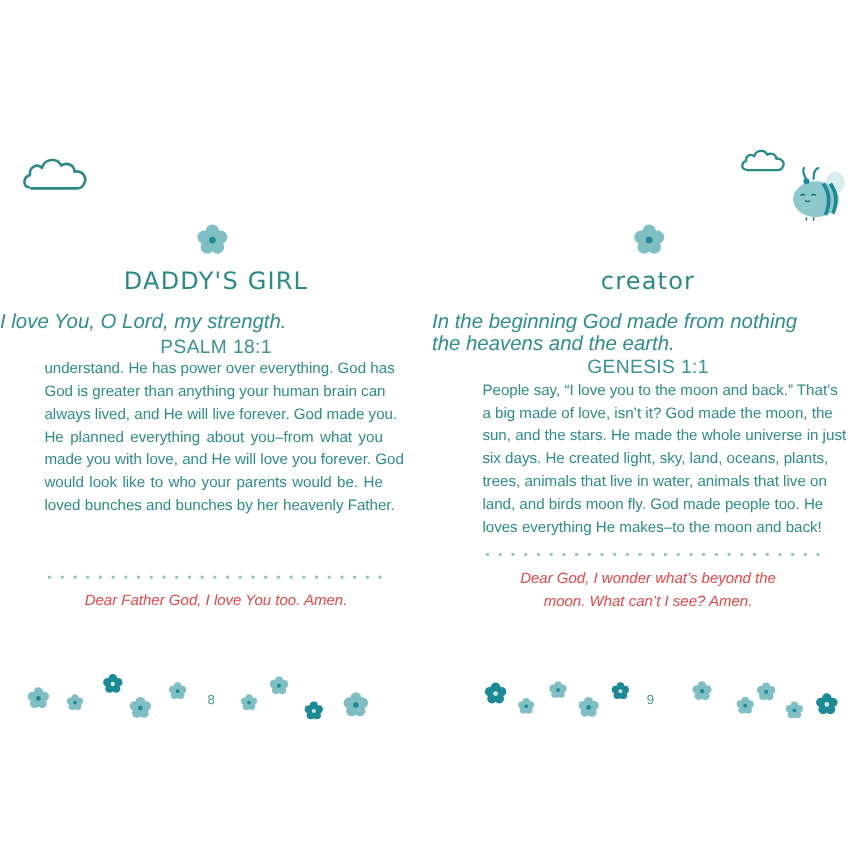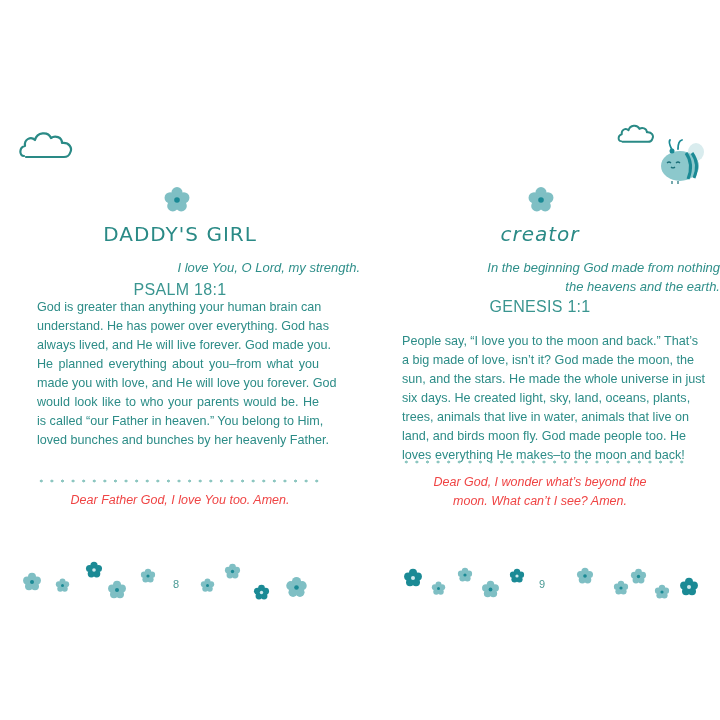--- a/index.html
+++ b/index.html
@@ -6,22 +6,22 @@
   body { width: 720px; height: 720px; position: relative; overflow: hidden;
          font-family: "Liberation Sans", sans-serif; color: #2f8f8a; }
   .page { position: absolute; top: 0; width: 360px; height: 636px; }
   .page.left { left: 0; }
   .page.right { left: 360px; }
   .deco { position: absolute; }
   .title-flower { position: absolute; width: 28px; height: 28px; }
   .title { position: absolute; left: 0; width: 360px; text-align: center;
            font-family: "DejaVu Sans", sans-serif; font-size: 20px; letter-spacing: 1px;
            color: #2a8a86; font-weight: normal; }
-  .verse { position: absolute; left: 0; width: 360px; text-align: right;
-           font-style: italic; font-size: 13px; line-height: 19px; color: #2f8f8a; }
+  .verse { position: absolute; left: 0; width: 360px; text-align: left;
+           font-style: italic; font-size: 17px; line-height: 19px; color: #2f8f8a; }
   .ref { position: absolute; left: 0; width: 360px; text-align: center;
          font-size: 16px; letter-spacing: 0.3px; color: #3a9590; }
   .body-text { position: absolute; font-size: 12.6px; line-height: 19px; color: #2c8c87;
                text-align: justify; text-align-last: justify; }
   .body-text .ln { display: block; white-space: nowrap; text-align: justify; text-align-last: justify; }
   .dots { position: absolute; height: 4px;
           background-image: radial-gradient(circle, #8cc6c0 1.4px, transparent 1.6px);
           background-size: 10.6px 4px; background-repeat: repeat-x; }
   .prayer { position: absolute; left: 0; width: 360px; text-align: center;
             font-style: italic; font-size: 12.5px; line-height: 19px; color: #ef4444; }
@@ -52,27 +52,26 @@
   <svg class="title-flower" style="left:163px;top:186px" viewBox="-10 -10 20 20">
     <use href="#flw" fill="#7fbfc4"></use>
     <circle cx="0" cy="0" r="2" fill="#1b8a95"></circle>
   </svg>
 
   <div class="title" style="top:222px;">DADDY'S GIRL</div>
   <div class="verse" style="top:258px;">I love You, O Lord, my strength.</div>
   <div class="ref" style="top:281px;">PSALM 18:1</div>
 
   <div class="body-text" style="left:37px;top:298px;width:282px;">
+    <span class="ln">understand. He has power over everything. God has</span>
     <span class="ln">God is greater than anything your human brain can</span>
-    <span class="ln">understand. He has power over everything. God has</span>
     <span class="ln">always lived, and He will live forever. God made you.</span>
     <span class="ln">He planned everything about you–from what you</span>
     <span class="ln">made you with love, and He will love you forever. God</span>
     <span class="ln">would look like to who your parents would be. He</span>
-    <span class="ln">is called “our Father in heaven.” You belong to Him,</span>
     <span class="ln">loved bunches and bunches by her heavenly Father.</span>
   </div>
 
   <div class="dots" style="left:36px;top:479px;width:286px;"></div>
 
   <div class="prayer" style="top:491px;">
     <span>Dear Father God, I love You too. Amen.</span>
   </div>
 
   <svg class="flower" style="left:22px;top:572px" width="20" height="20" viewBox="-10 -10 20 20">
@@ -131,28 +130,28 @@
     <path d="M18 25 q2 -2 4 0" stroke="#1b6f78" stroke-width="1.2" fill="none"></path>
     <path d="M13 29 q2 2 4 0" stroke="#1b6f78" stroke-width="1.2" fill="none"></path>
     <path d="M14 43 l0 3 M20 43 l0 3" stroke="#1b6f78" stroke-width="1.2"></path>
   </svg>
 
   <svg class="title-flower" style="left:167px;top:186px" viewBox="-10 -10 20 20">
     <use href="#flw" fill="#7fbfc4"></use>
     <circle cx="0" cy="0" r="2" fill="#1b8a95"></circle>
   </svg>
 
-  <div class="title" style="top:222px;font-style:italic;">creator</div>
+  <div class="title" style="top:222px;">creator</div>
   <div class="verse" style="top:258px;">
     <div>In the beginning God made from nothing</div>
     <div>the heavens and the earth.</div>
   </div>
   <div class="ref" style="top:298px;">GENESIS 1:1</div>
 
-  <div class="body-text" style="left:42px;top:316px;width:282px;margin-top:16px;">
+  <div class="body-text" style="left:42px;top:316px;width:282px;">
     <span class="ln">People say, “I love you to the moon and back.” That’s</span>
     <span class="ln">a big made of love, isn’t it? God made the moon, the</span>
     <span class="ln">sun, and the stars. He made the whole universe in just</span>
     <span class="ln">six days. He created light, sky, land, oceans, plants,</span>
     <span class="ln">trees, animals that live in water, animals that live on</span>
     <span class="ln">land, and birds moon fly. God made people too. He</span>
     <span class="ln">loves everything He makes–to the moon and back!</span>
   </div>
 
   <div class="dots" style="left:41px;top:460px;width:286px;"></div>

